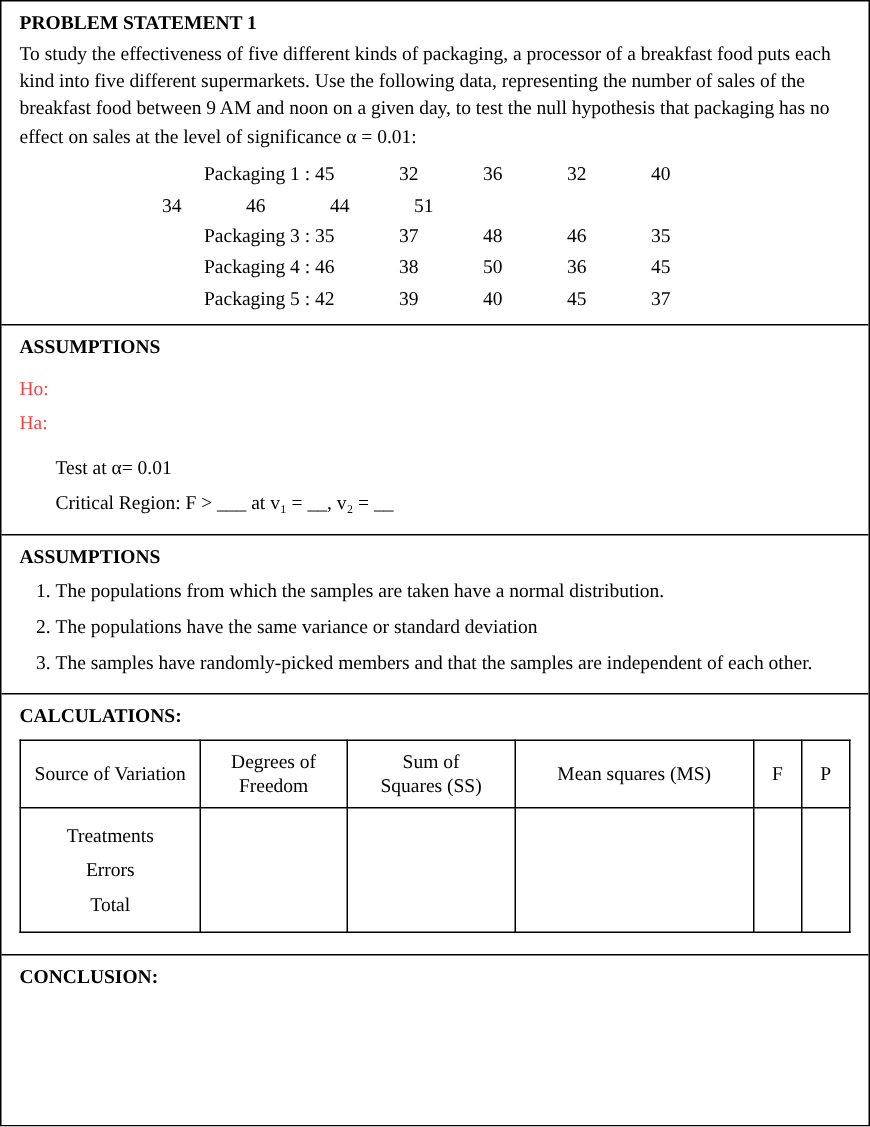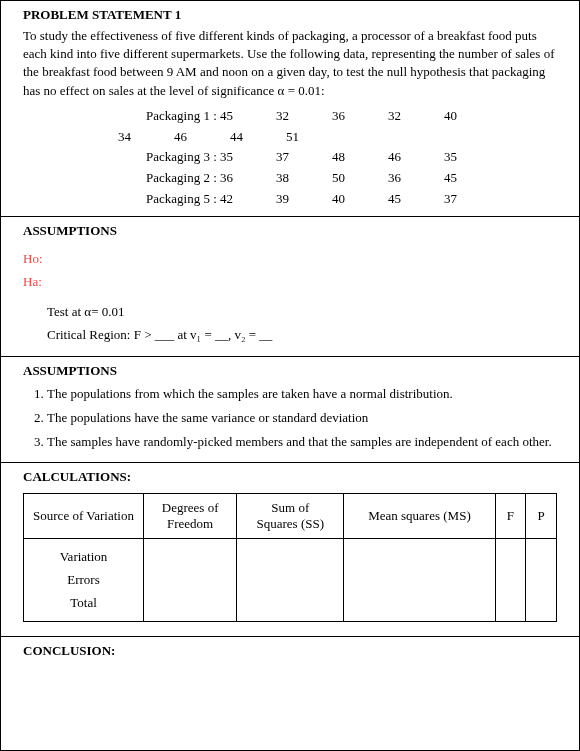--- a/index.html
+++ b/index.html
@@ -16,21 +16,21 @@
     }
     .page {
       width: 580px;
       min-height: 751px;
       border: 1px solid #000;
       display: flex;
       flex-direction: column;
     }
     .section {
       border-bottom: 1px solid #000;
-      padding: 6px 22px;
+      padding: 6px 12px;
     }
     .section:last-child {
       border-bottom: none;
       flex: 1;
     }
     .section-title {
       font-weight: bold;
       font-size: 13px;
       margin-bottom: 4px;
     }
@@ -132,21 +132,21 @@
           <span class="packaging-val">51</span>
         </div>
         <div class="packaging-row">
           <span class="packaging-label">Packaging 3 :  35</span>
           <span class="packaging-val">37</span>
           <span class="packaging-val">48</span>
           <span class="packaging-val">46</span>
           <span class="packaging-val">35</span>
         </div>
         <div class="packaging-row">
-          <span class="packaging-label">Packaging 2 :  36</span>
+          <span class="packaging-label">Packaging 4 :  46</span>
           <span class="packaging-val">38</span>
           <span class="packaging-val">50</span>
           <span class="packaging-val">36</span>
           <span class="packaging-val">45</span>
         </div>
         <div class="packaging-row">
           <span class="packaging-label">Packaging 5 :  42</span>
           <span class="packaging-val">39</span>
           <span class="packaging-val">40</span>
           <span class="packaging-val">45</span>
@@ -192,21 +192,21 @@
             <th>Sum of<br>Squares (SS)</th>
             <th>Mean squares (MS)</th>
             <th>F</th>
             <th>P</th>
           </tr>
         </thead>
         <tbody>
           <tr>
             <td class="source-col">
               <div class="row-items">
-                <span>Variation</span>
+                <span>Treatments</span>
                 <span>Errors</span>
                 <span>Total</span>
               </div>
             </td>
             <td></td>
             <td></td>
             <td></td>
             <td></td>
             <td></td>
           </tr>

